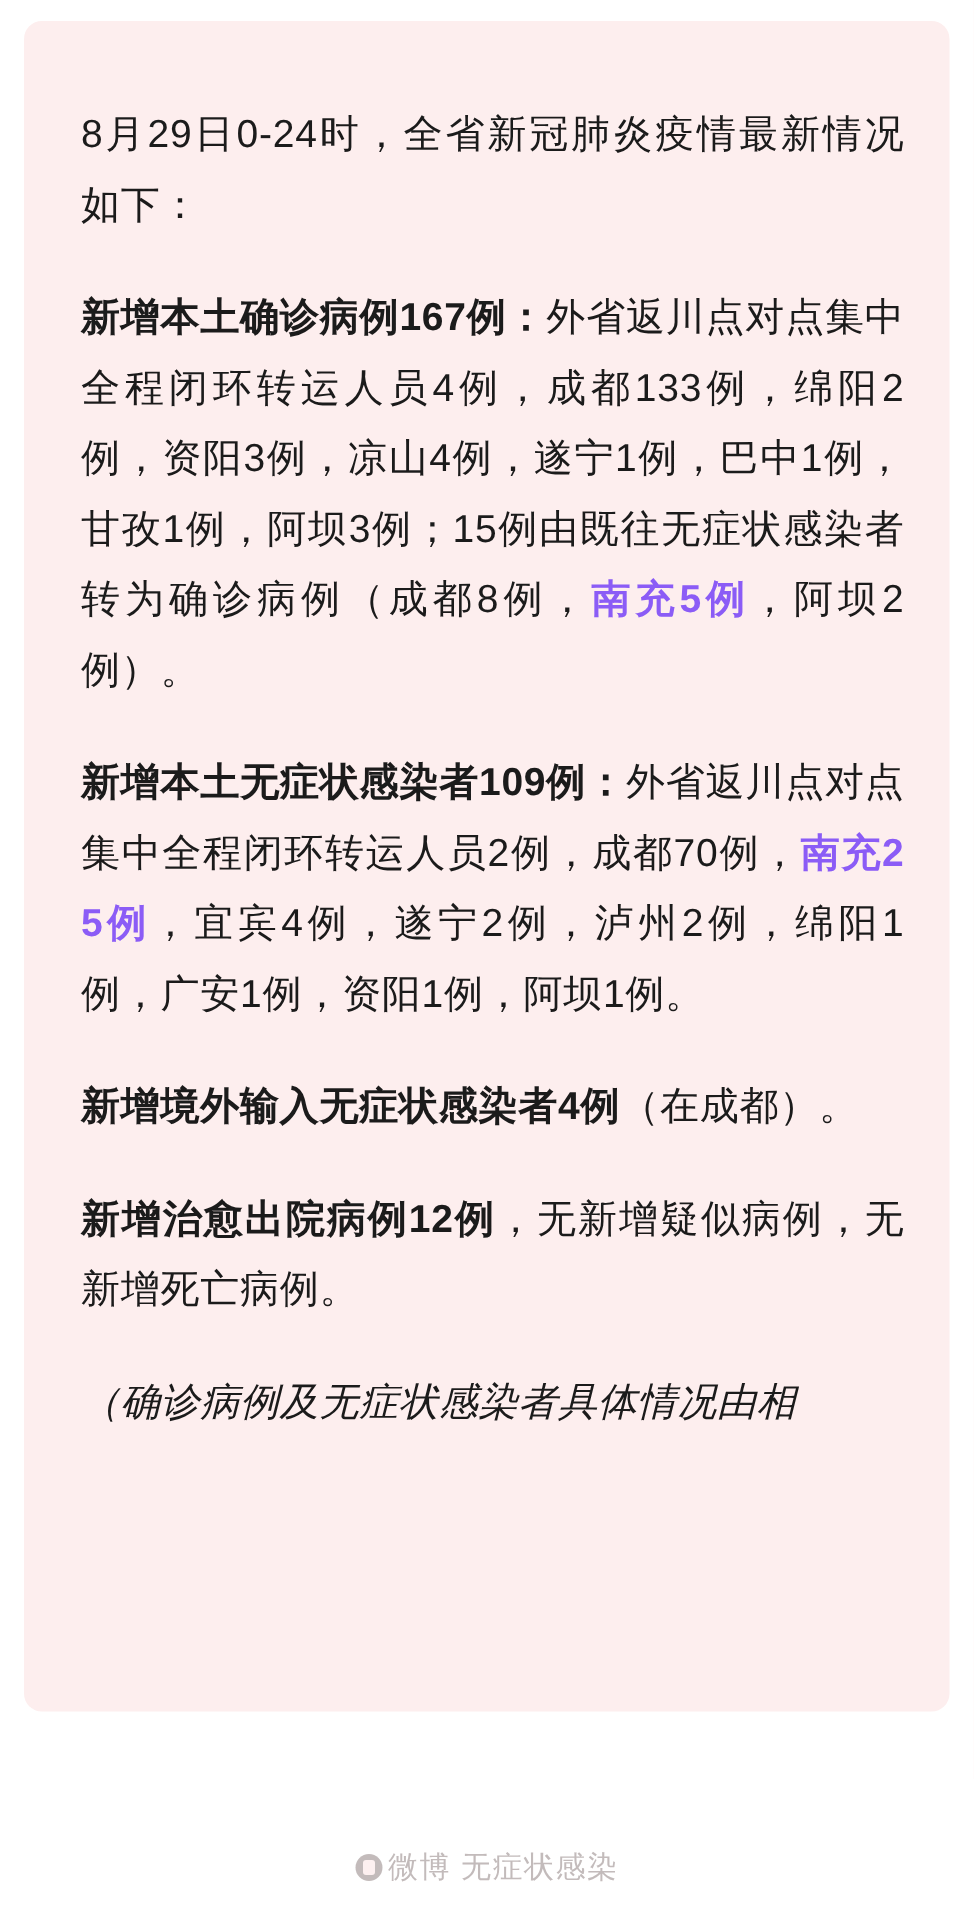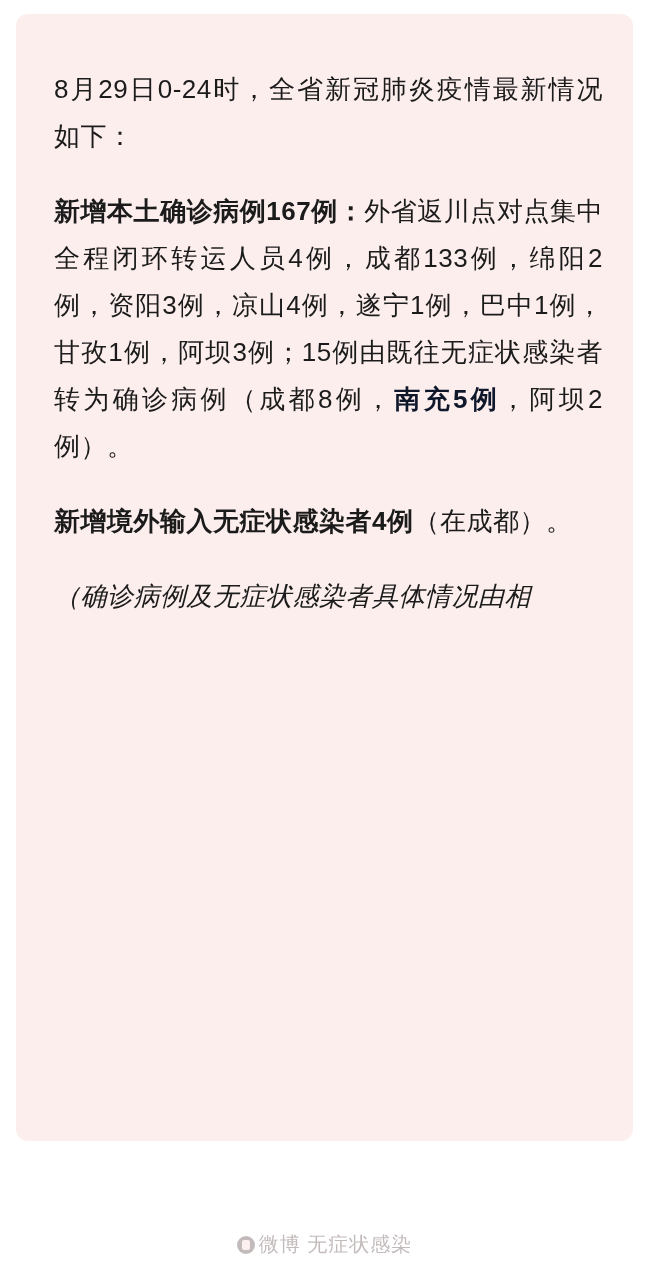--- a/index.html
+++ b/index.html
@@ -38,21 +38,21 @@
     color: #1b1b1b;
     letter-spacing: 0.5px;
     margin: 0 0 28px 0;
     text-align: justify;
     word-break: break-all;
   }
   .b {
     font-weight: bold;
   }
   .red {
-    color: #0f172a;
+    color: #8b5cf6;
     font-weight: bold;
   }
   .last {
     margin-bottom: 0;
     font-style: italic;
   }
   .watermark {
     position: absolute;
     left: 0;
     right: 0;
@@ -92,26 +92,32 @@
   <div class="card">
 
     <p class="para">
       <span>8月29日0-24时，全省新冠肺炎疫情最新情况如下：</span>
     </p>
 
     <p class="para">
       <span class="b">新增本土确诊病例167例：</span><span>外省返川点对点集中全程闭环转运人员4例，成都133例，绵阳2例，资阳3例，凉山4例，遂宁1例，巴中1例，甘孜1例，阿坝3例；15例由既往无症状感染者转为确诊病例（成都8例，</span><span class="red">南充5例</span><span>，阿坝2例）。</span>
     </p>
 
+    <p class="para">
+      <span class="b">新增本土无症状感染者109例：</span><span>外省返川点对点集中全程闭环转运人员2例，成都70例，</span><span class="red">南充25例</span><span>，宜宾4例，遂宁2例，泸州2例，绵阳1例，广安1例，资阳1例，阿坝1例。</span>
+    </p>
 
 
     <p class="para">
       <span class="b">新增境外输入无症状感染者4例</span><span>（在成都）。</span>
     </p>
 
+    <p class="para">
+      <span class="b">新增治愈出院病例12例</span><span>，无新增疑似病例，无新增死亡病例。</span>
+    </p>
 
     <p class="para last">
       <span>（确诊病例及无症状感染者具体情况由相</span>
     </p>
 
   </div>
 
   <div class="watermark">
     <span class="wm-icon"></span><span>微博 无症状感染</span>
   </div>

